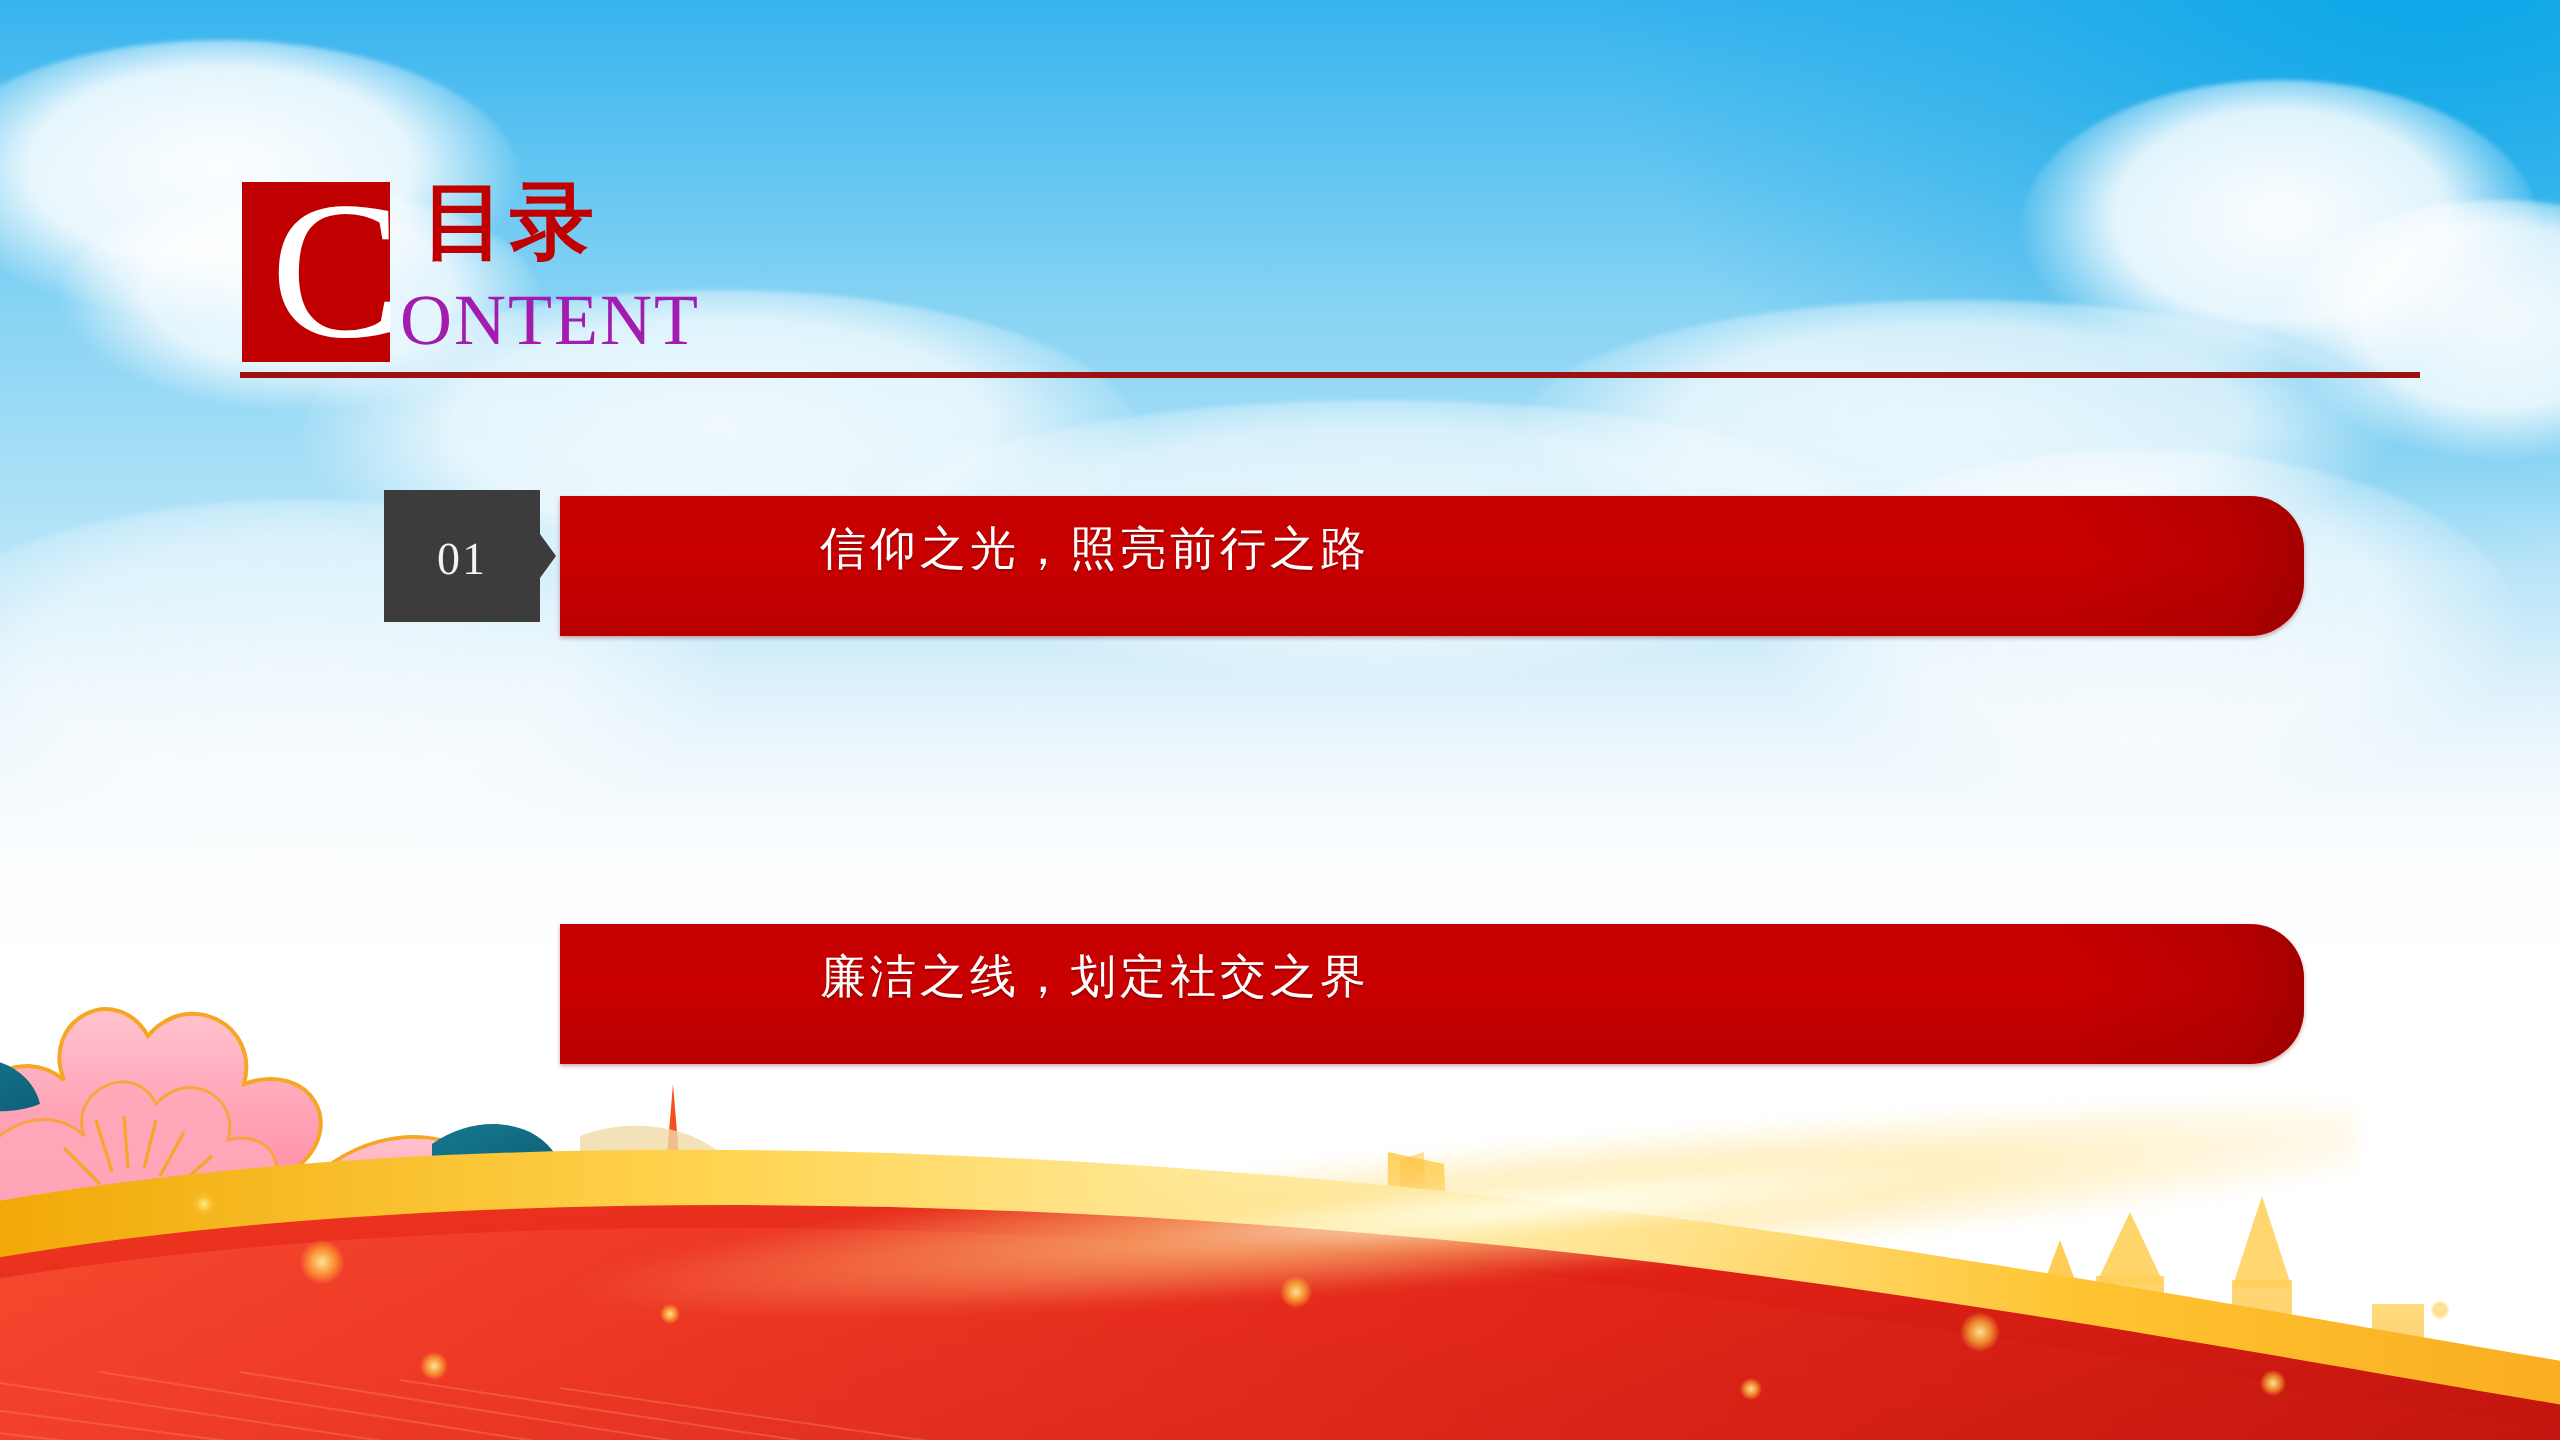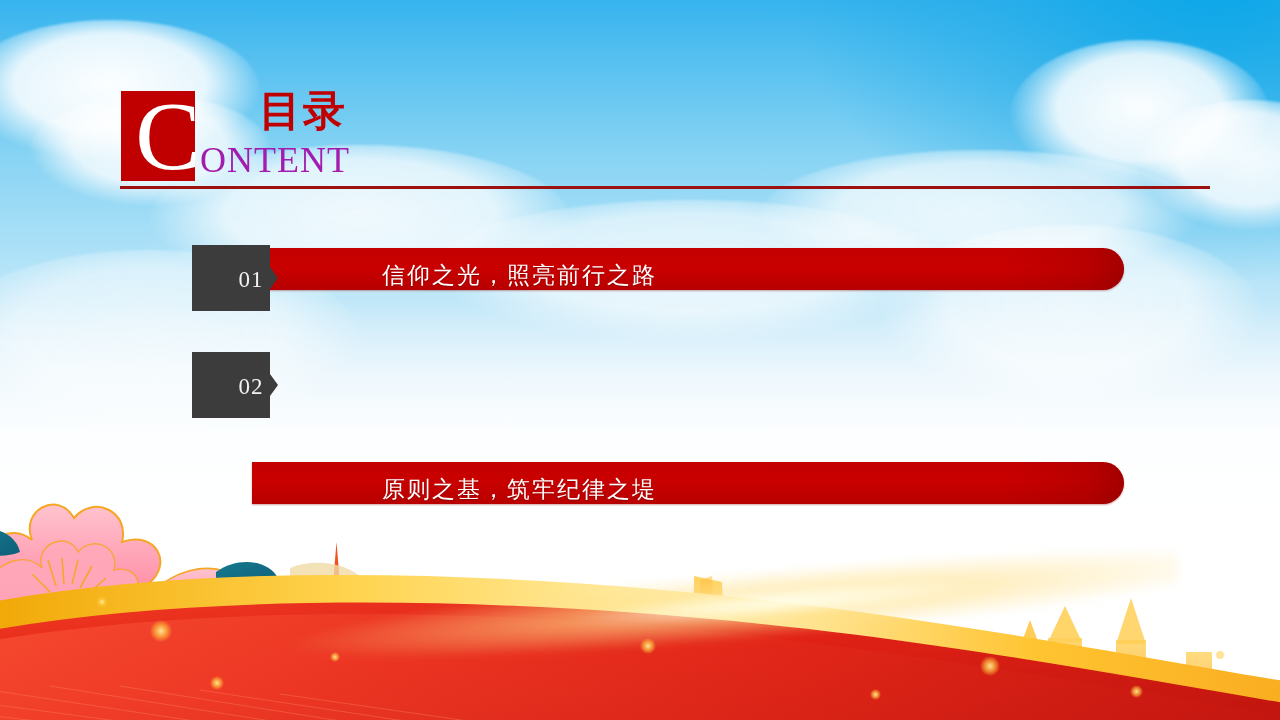--- a/index.html
+++ b/index.html
@@ -79,21 +79,20 @@
   }
   .title-cn {
     position: absolute;
     left: 211px; top: 88px;
     color: #c00000;
     font-size: 42px;
     line-height: 46px;
     font-weight: bold;
     font-family: "DejaVu Serif", "Liberation Serif", serif;
     letter-spacing: 2px;
-    margin-left: 48px;
   }
   .title-en {
     position: absolute;
     left: 200px; top: 138px;
     color: #a21caf;
     font-size: 36px;
     line-height: 44px;
     font-family: "Liberation Serif", "DejaVu Serif", serif;
     letter-spacing: 1px;
   }
@@ -106,22 +105,22 @@
 
   
   .rows { position: absolute; left: 0; top: 0; width: 1280px; height: 720px; }
   .row { position: absolute; left: 192px; width: 948px; height: 66px; }
   .row-1 { top: 245px; }
   .row-2 { top: 352px; }
   .row-3 { top: 459px; }
 
   .bar {
     position: absolute;
-    left: 60px; top: 3px;
-    width: 872px; height: 42px;
+    left: 88px; top: 3px;
+    width: 872px; height: 70px;
     background: linear-gradient(to bottom, #c40000 0%, #c90000 45%, #b80000 100%);
     border-radius: 0 27px 27px 0;
     box-shadow: 0 1px 2px rgba(120,0,0,.35);
   }
   .bar::after {
     content: "";
     position: absolute;
     right: 0; top: 0; bottom: 0;
     width: 120px;
     border-radius: 0 27px 27px 0;
@@ -150,21 +149,20 @@
   .numbox-label {
     position: absolute;
     left: 0; top: 0;
     width: 78px; height: 66px;
     line-height: 70px;
     text-align: center;
     color: #f2f2f2;
     font-size: 23px;
     letter-spacing: 1px;
     font-family: "Liberation Serif", "DejaVu Serif", serif;
-    padding-left: 20px;
   }
 
   
   .bottom { position: absolute; left: 0; bottom: 0; width: 1280px; height: 240px; }
 
   .skyline { position: absolute; left: 0; bottom: 0; width: 1280px; height: 200px; }
 
   .wave-gold {
     position: absolute; left: -40px; bottom: -20px;
     width: 1380px; height: 190px;
@@ -216,28 +214,25 @@
     <div class="row row-1">
       <div class="bar">
         <div class="bar-text">信仰之光，照亮前行之路</div>
       </div>
       <div class="numbox">
         <div class="numbox-label">01</div>
       </div>
     </div>
 
     <div class="row row-2">
-      <div class="numbox">
-        <div class="numbox-label">02</div>
-      </div>
     </div>
 
     <div class="row row-3">
       <div class="bar">
-        <div class="bar-text">原则之基，筑牢纪律之堤</div>
+        <div class="bar-text">廉洁之线，划定社交之界</div>
       </div>
     </div>
 
   </div>
 
   <div class="bottom">
 
     <svg class="skyline" viewBox="0 0 1280 200" preserveAspectRatio="none">
       <defs>
         <linearGradient id="bldA" x1="0" y1="0" x2="0" y2="1">

